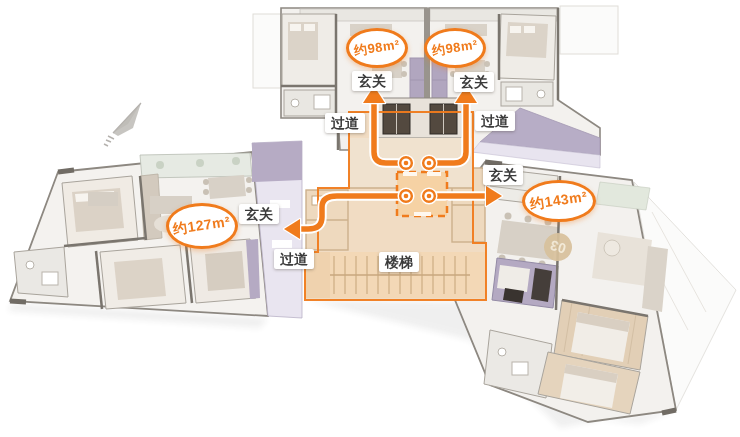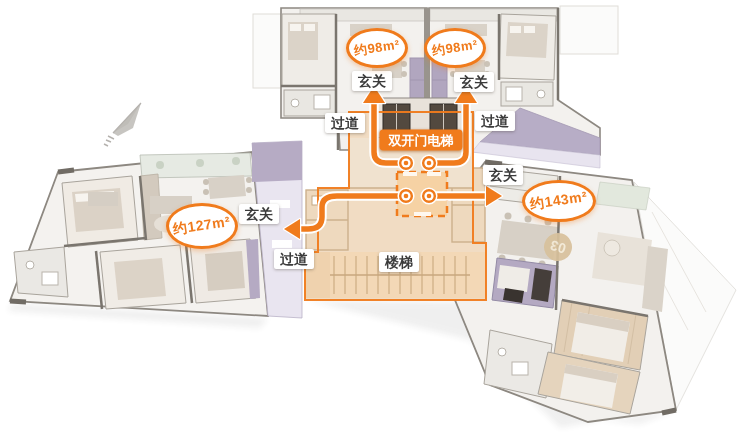--- a/index.html
+++ b/index.html
@@ -280,21 +280,20 @@
   <div class="tag" style="left:474px;top:82px;">玄关</div>
   <div class="tag" style="left:259px;top:214px;">玄关</div>
   <div class="tag" style="left:503px;top:175px;">玄关</div>
 
   <div class="tag" style="left:345px;top:123px;">过道</div>
   <div class="tag" style="left:495px;top:121px;">过道</div>
   <div class="tag" style="left:294px;top:259px;">过道</div>
 
   <div class="tag" style="left:399px;top:262px;">楼梯</div>
 
-  <div class="plate" style="left:421px;top:140px;">双开门电梯</div>
 
   <div class="badge b-sm" style="left:377px;top:48px;">
     <span>约98m²</span>
   </div>
   <div class="badge b-sm" style="left:455px;top:48px;">
     <span>约98m²</span>
   </div>
   <div class="badge b-md" style="left:202px;top:226px;">
     <span>约127m²</span>
   </div>

